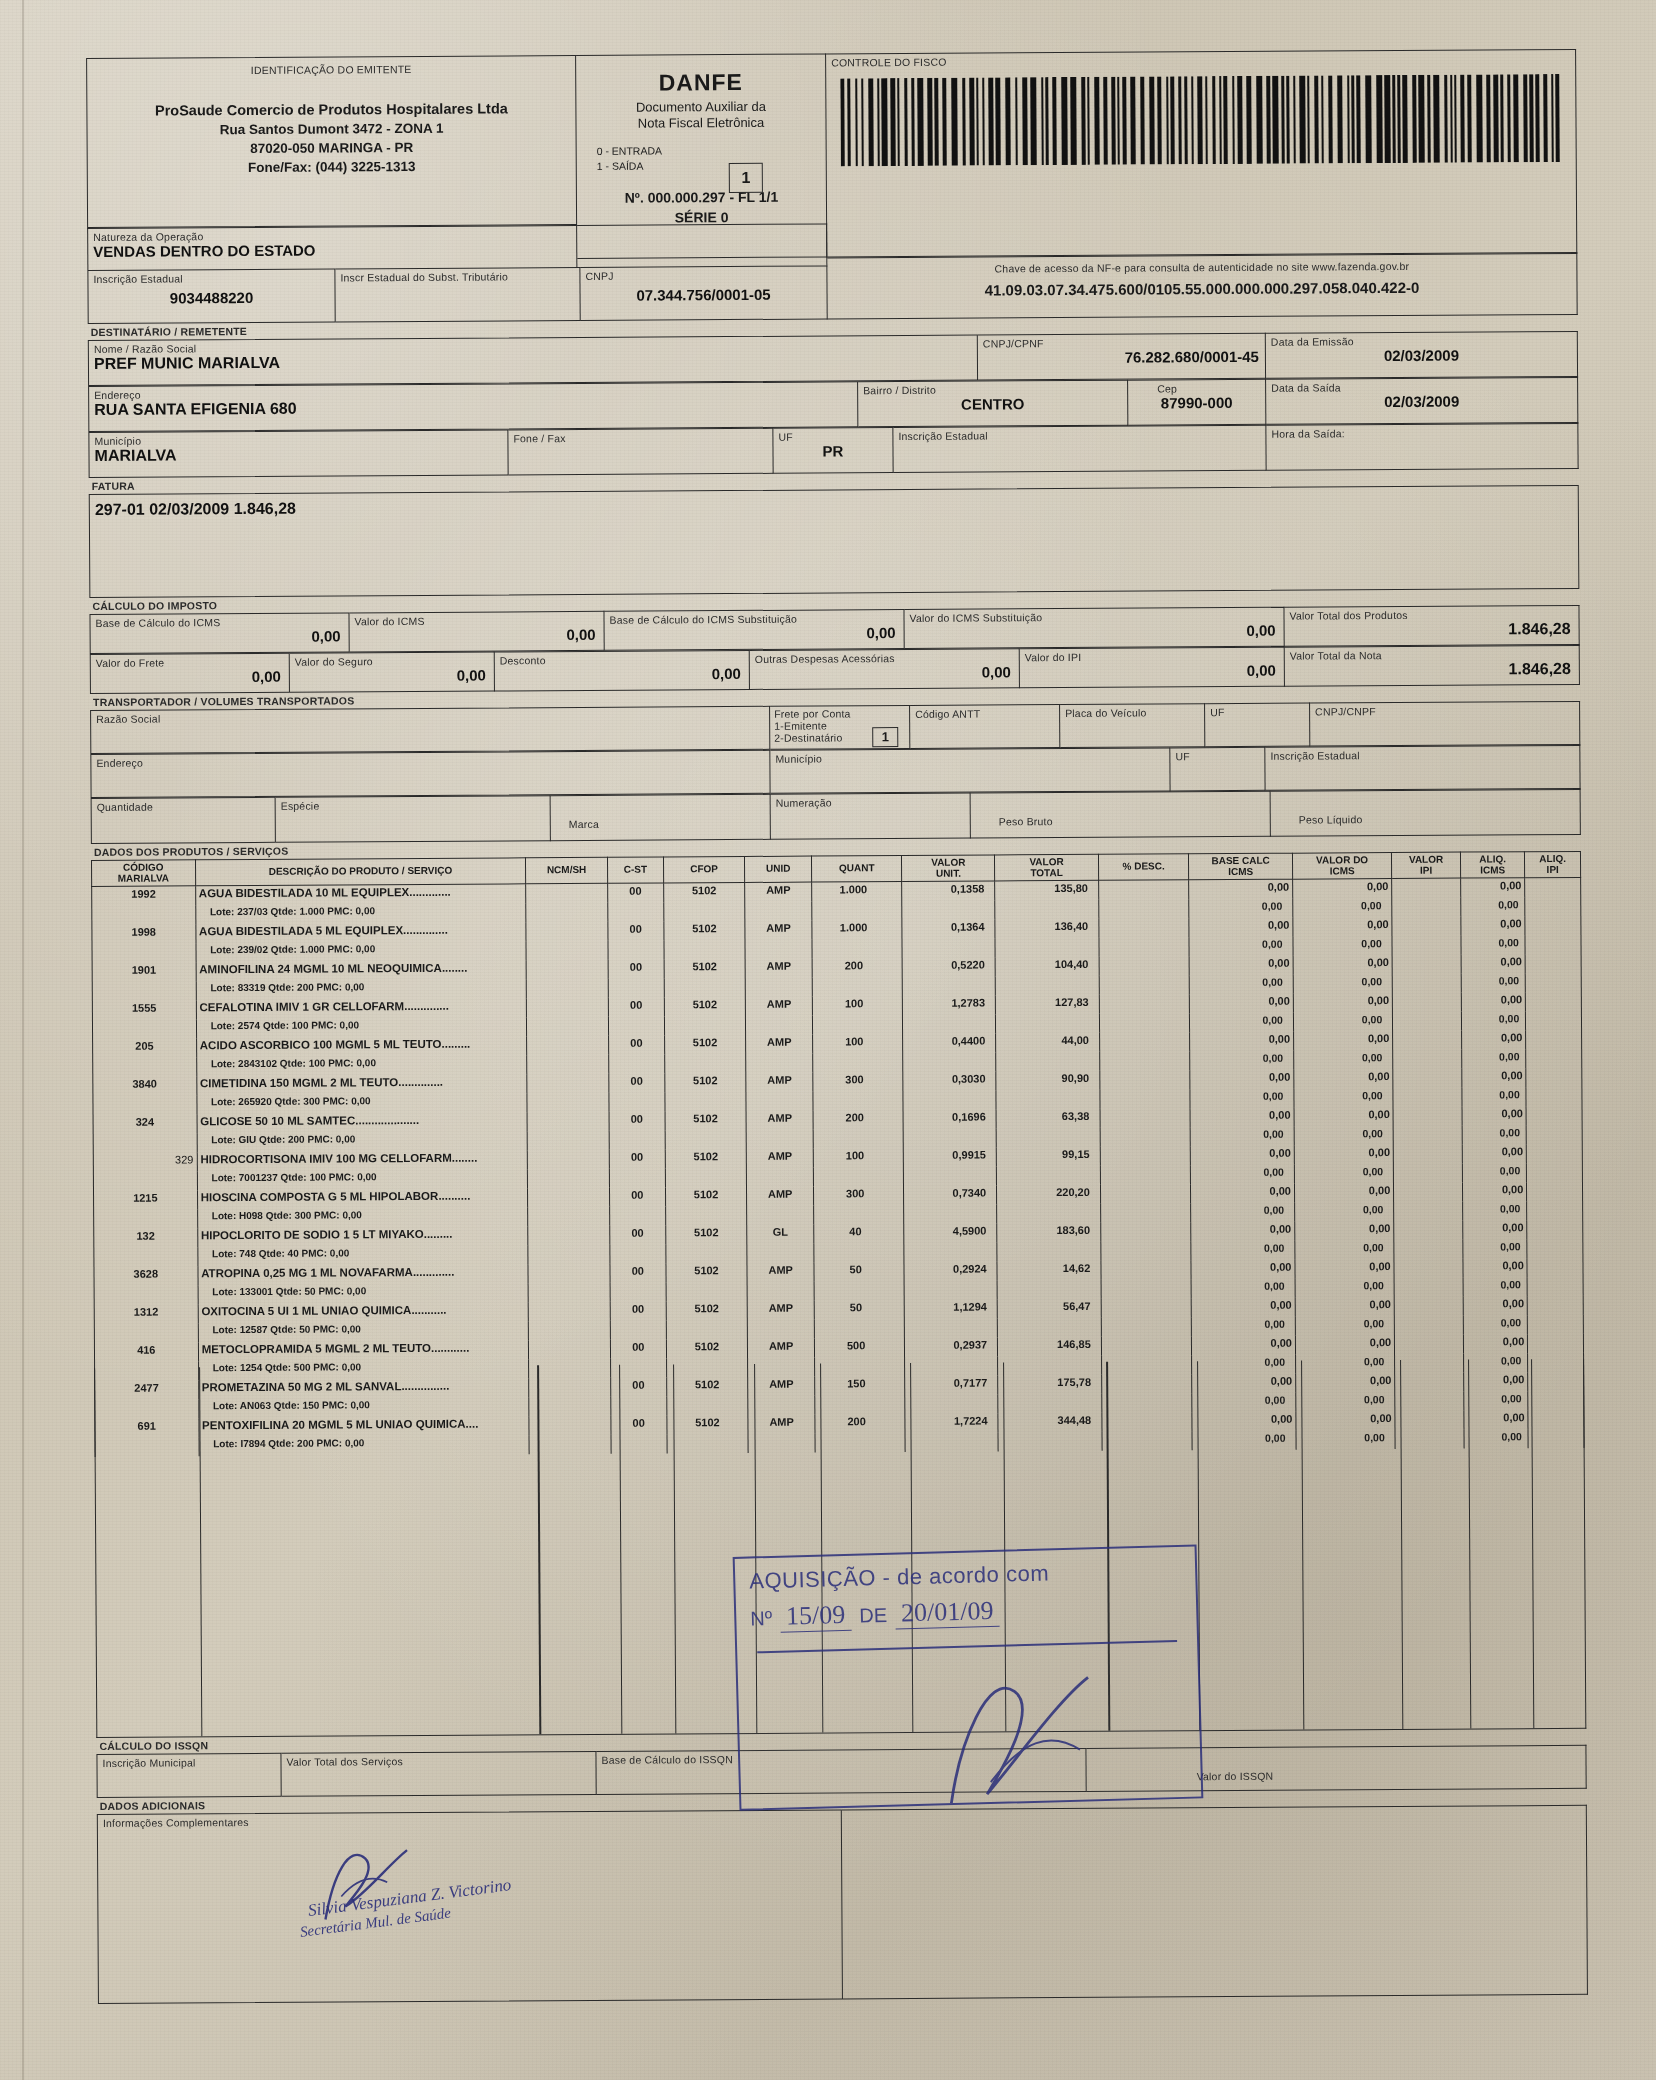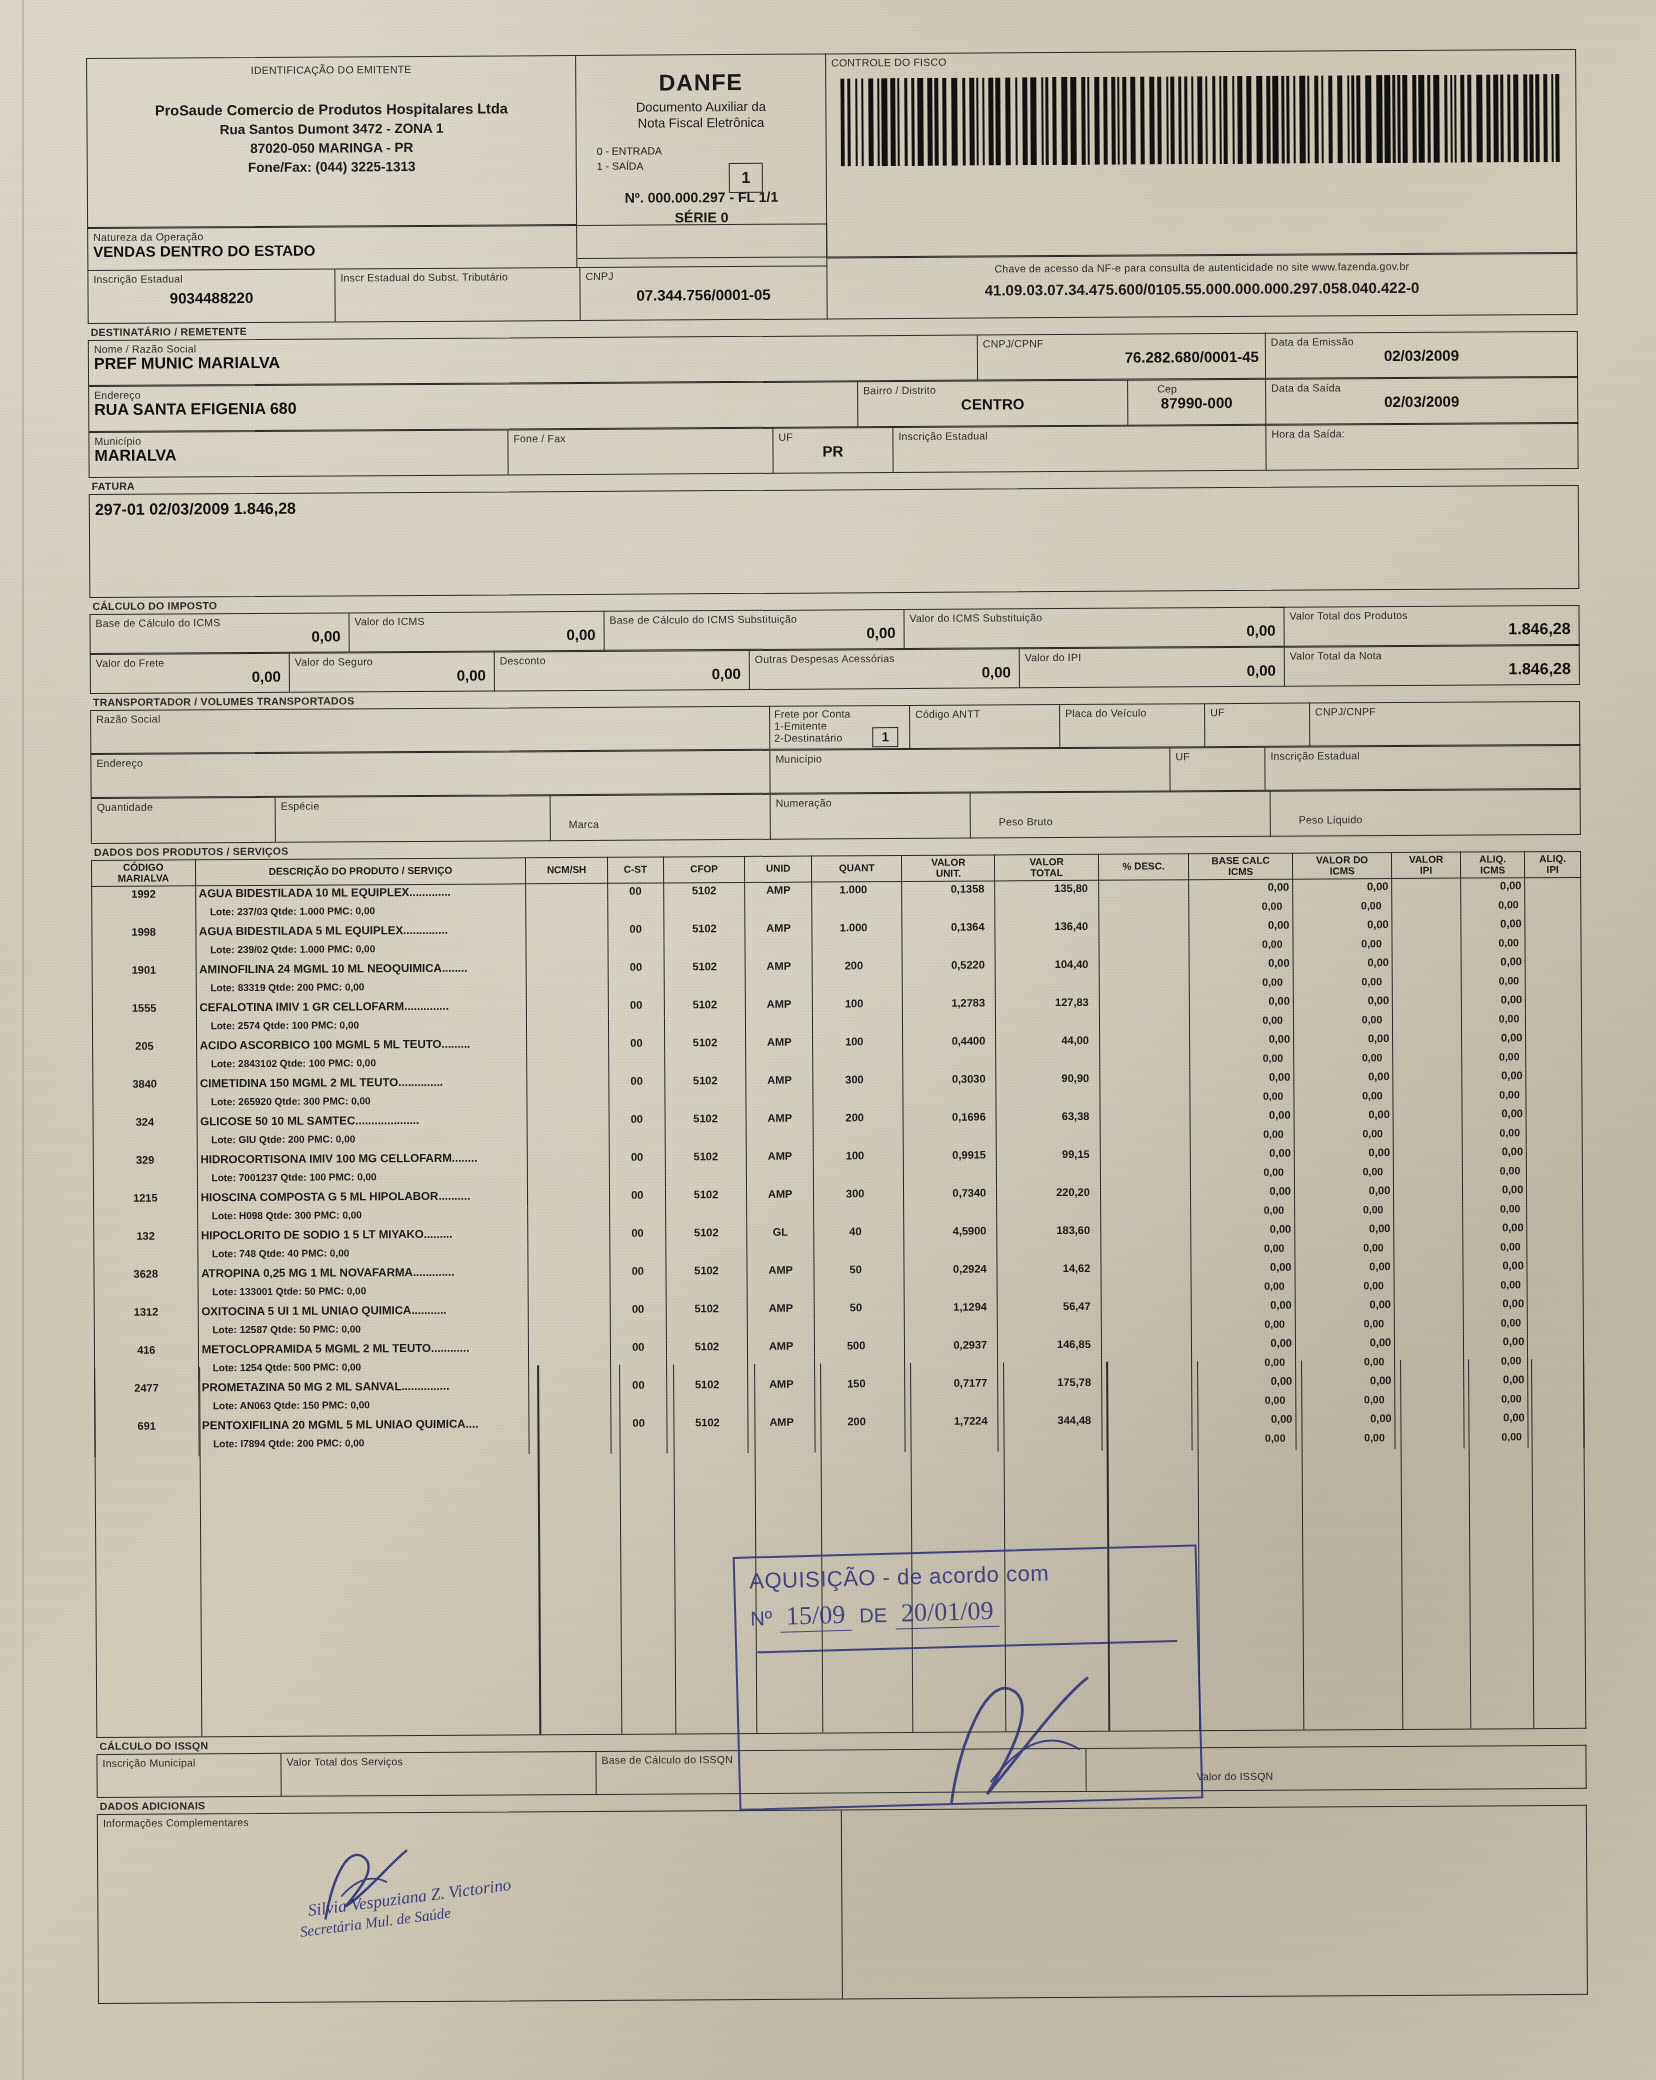--- a/index.html
+++ b/index.html
@@ -784,21 +784,21 @@
             <td style="border-top: none; border-bottom: none; text-align: right;"></td>
             <td style="border-top: none; border-bottom: none; text-align: right;"></td>
             <td style="border-top: none; border-bottom: none; text-align: center;"></td>
             <td style="border-top: none; border-bottom: none; text-align: right; font-weight: bold; font-size: 10.5px; padding-right: 10px;">0,00</td>
             <td style="border-top: none; border-bottom: none; text-align: right; font-weight: bold; font-size: 10.5px; padding-right: 10px;">0,00</td>
             <td style="border-top: none; border-bottom: none; text-align: center;"></td>
             <td style="border-top: none; border-bottom: none; text-align: right; font-weight: bold; font-size: 10.5px; padding-right: 6px;">0,00</td>
             <td style="border-top: none; border-bottom: none; text-align: center;"></td>
           </tr>
           <tr>
-            <td style="text-align: center; border-top: none; border-bottom: none; font-weight: bold;">329</td>
+            <td style="text-align: right; border-top: none; border-bottom: none; font-weight: normal;">329</td>
             <td style="text-align: left; border-top: none; border-bottom: none; font-weight: bold; font-size: 11.5px;">HIDROCORTISONA IMIV 100 MG CELLOFARM<span class="dots">........</span></td>
             <td style="text-align: center; border-top: none; border-bottom: none; font-weight: bold;"></td>
             <td style="text-align: center; border-top: none; border-bottom: none; font-weight: bold;">00</td>
             <td style="text-align: center; border-top: none; border-bottom: none; font-weight: bold;">5102</td>
             <td style="text-align: center; border-top: none; border-bottom: none; font-weight: bold;">AMP</td>
             <td style="text-align: center; border-top: none; border-bottom: none; font-weight: bold; padding-right: 10px;">100</td>
             <td style="text-align: right; border-top: none; border-bottom: none; font-weight: bold; padding-right: 10px;">0,9915</td>
             <td style="text-align: right; border-top: none; border-bottom: none; font-weight: bold; padding-right: 10px;">99,15</td>
             <td style="text-align: center; border-top: none; border-bottom: none; font-weight: bold;"></td>
             <td style="text-align: right; border-top: none; border-bottom: none; font-weight: bold;">0,00</td>

